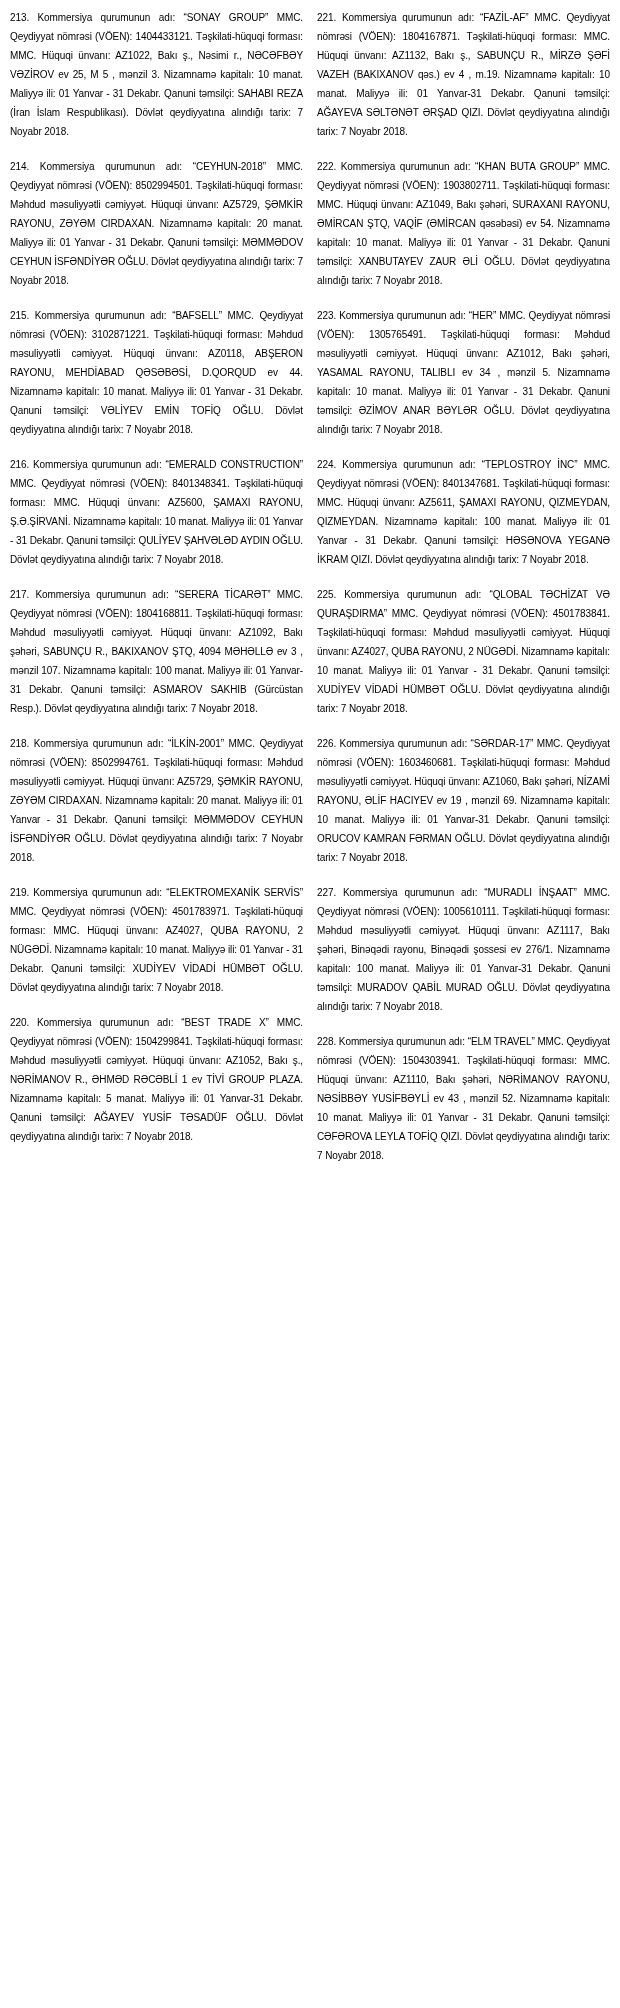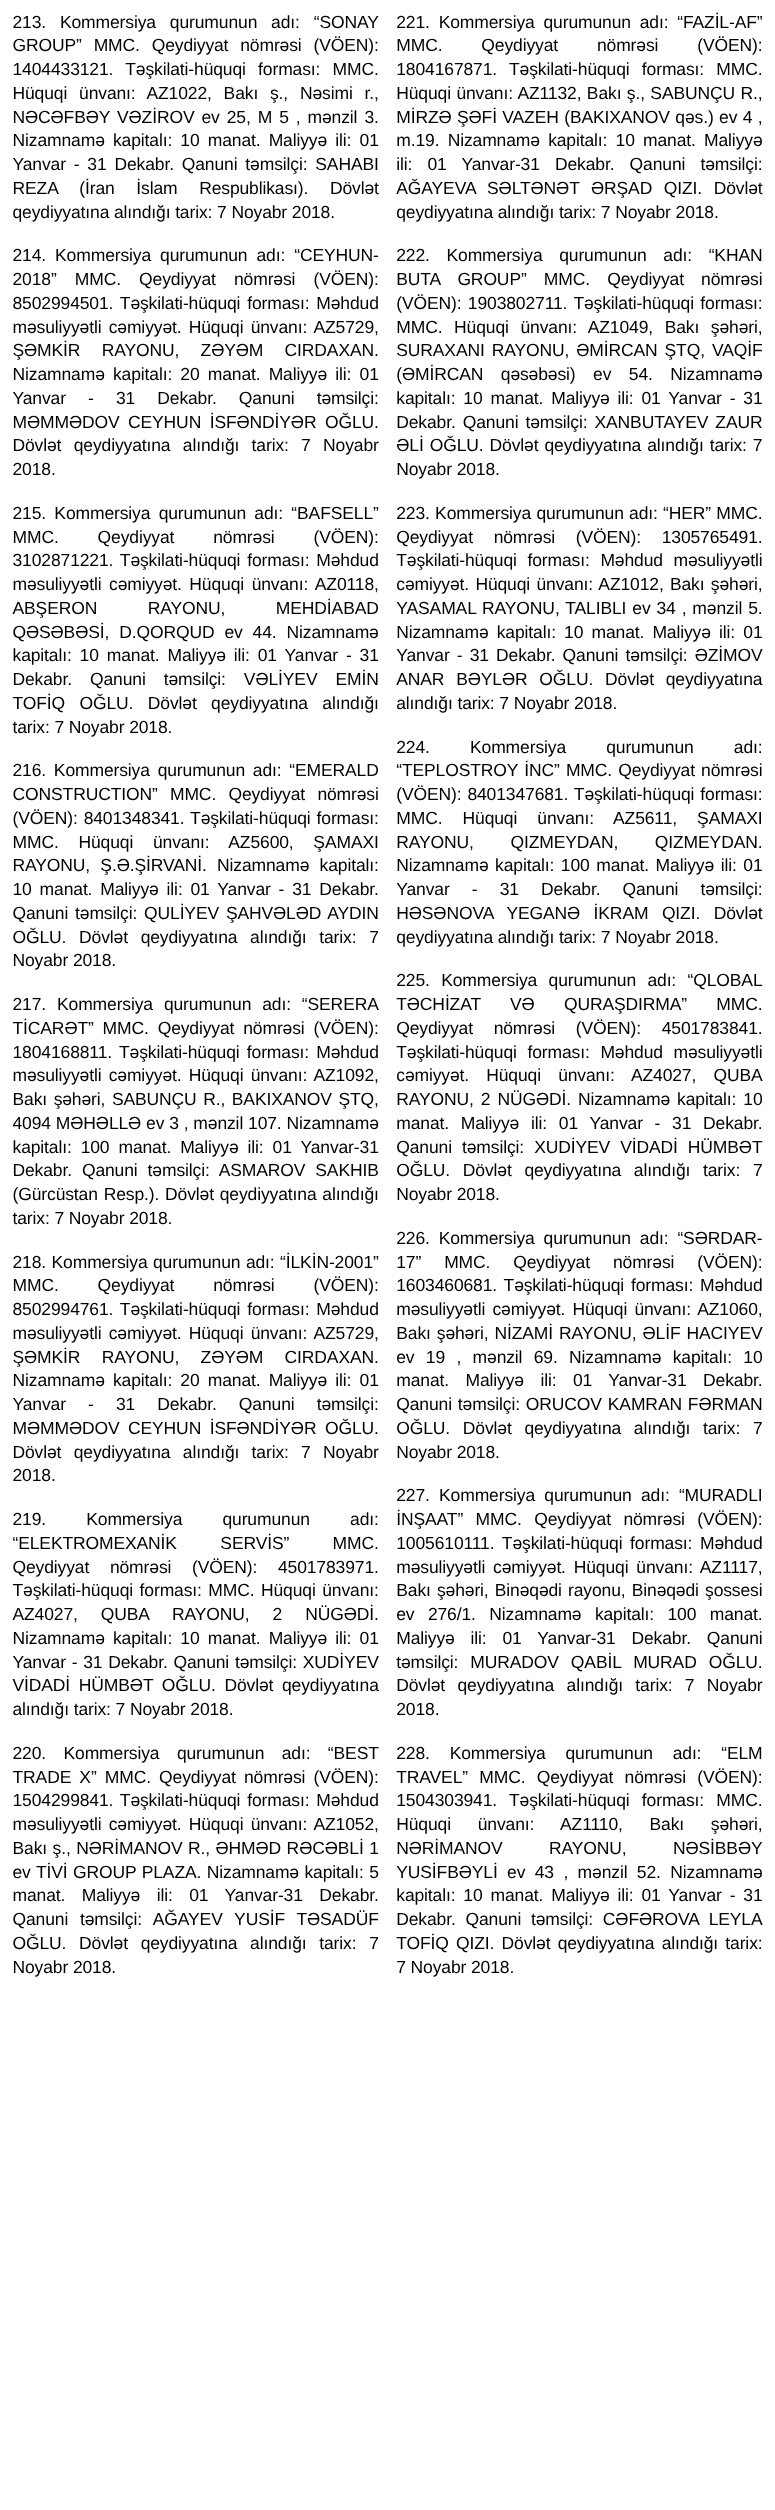--- a/index.html
+++ b/index.html
@@ -21,21 +21,21 @@
     padding: 8px 10px 6px 10px;
     display: flex;
     gap: 14px;
   }
   .col {
     width: 293px;
     flex: 0 0 293px;
   }
   p.entry {
     margin: 0 0 16px 0;
-    font-size: 14px;
+    font-size: 10px;
     line-height: 19px;
     text-align: justify;
     letter-spacing: -0.1px;
     overflow-wrap: break-word;
     hyphens: auto;
     -webkit-hyphens: auto;
   }
   p.entry:last-child {
     margin-bottom: 0;
   }

